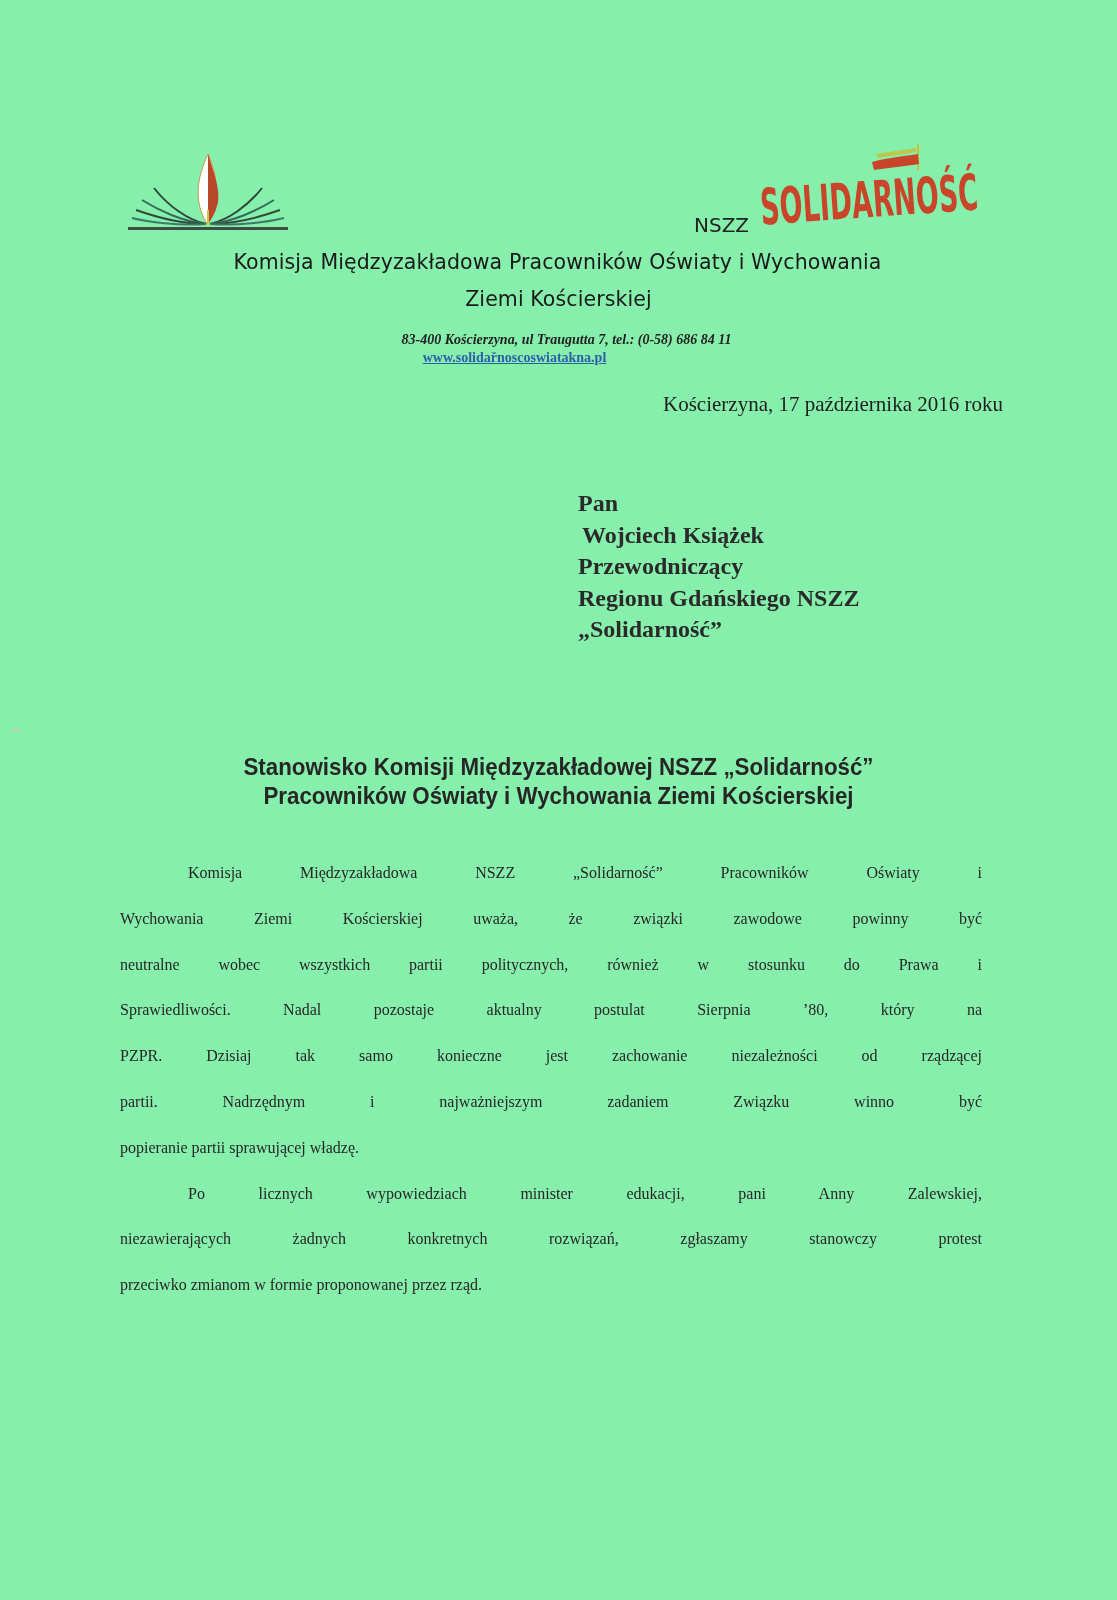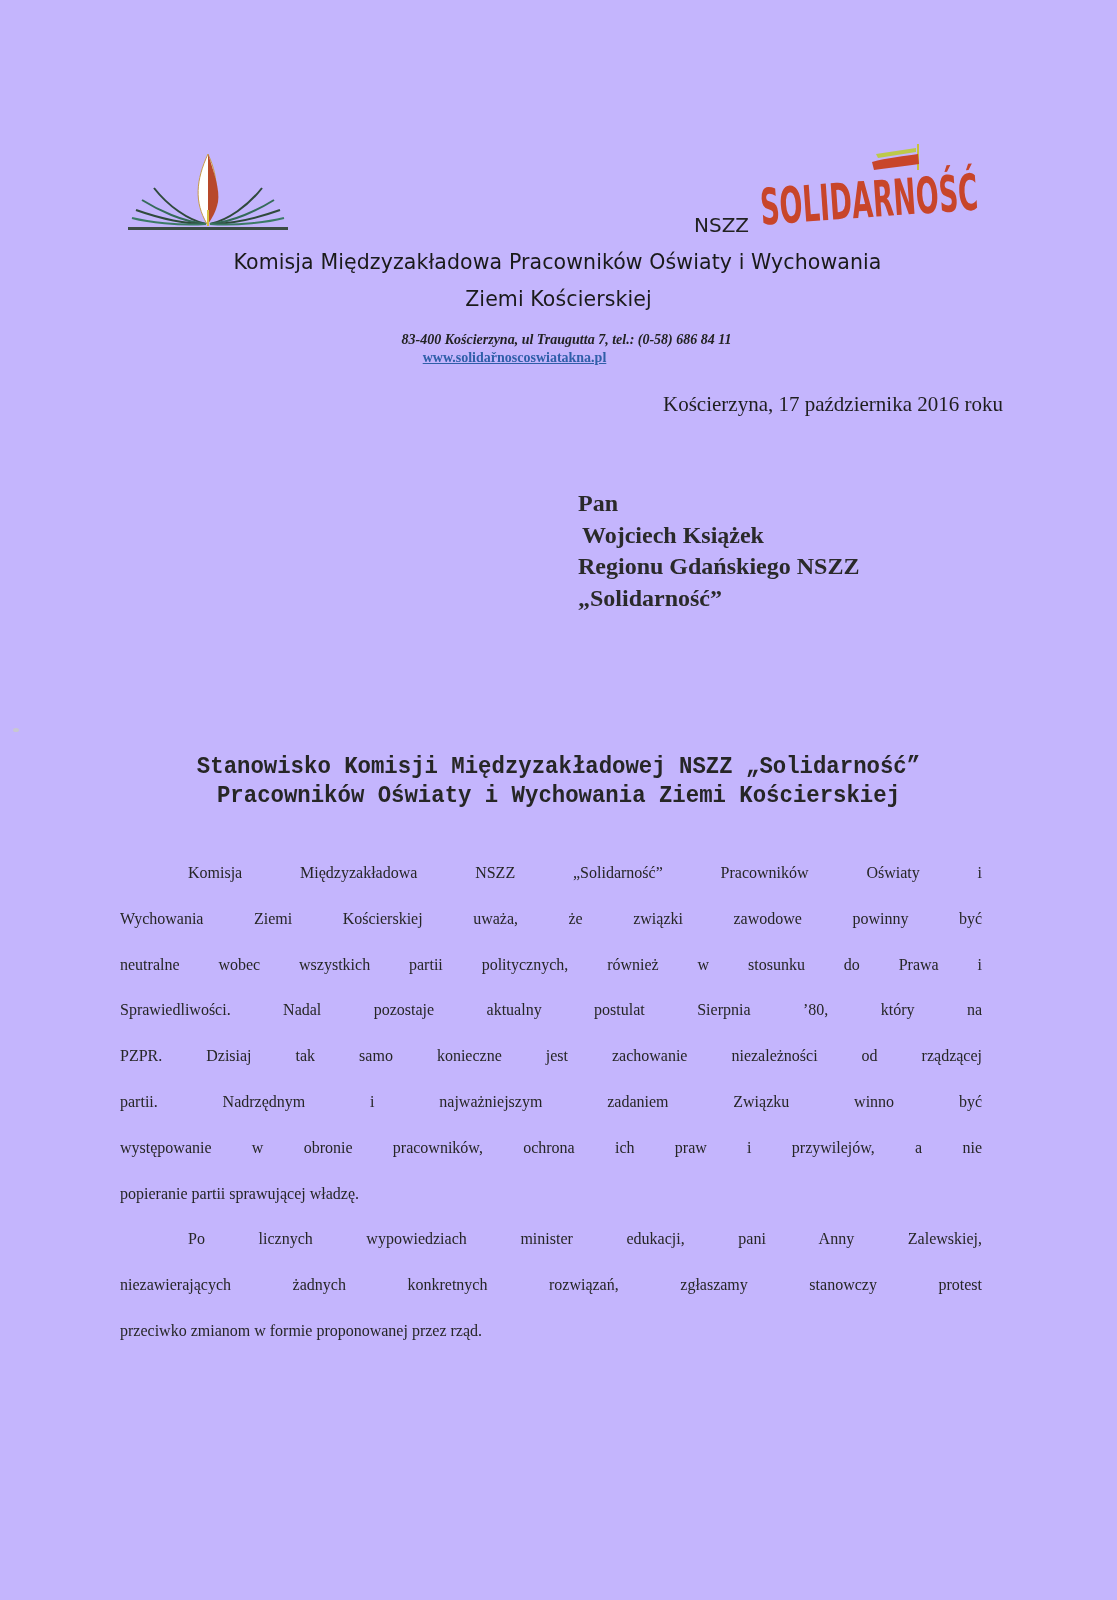--- a/index.html
+++ b/index.html
@@ -3,21 +3,21 @@
   <meta charset="utf-8">
   <style>
     html, body { margin: 0; padding: 0; }
     body {
       width: 1117px; height: 1600px;
       background: #ffffff;
       position: relative;
       overflow: hidden;
       color: #1e1e1e;
     }
-    .page { position: absolute; left: 0; top: 0; width: 1117px; height: 1600px; background: #c4b5fd; }
+    .page { position: absolute; left: 0; top: 0; width: 1117px; height: 1600px; background: #86efac; }
 
     
     .logo-book { position: absolute; left: 128px; top: 150px; width: 160px; height: 82px; }
     .logo-solidarnosc { position: absolute; left: 756px; top: 140px; width: 230px; height: 90px; }
     .nszz-label {
       position: absolute; left: 694px; top: 213px;
       font-family: "DejaVu Sans", sans-serif; font-size: 20px; color: #222;
       letter-spacing: 0px;
     }
     .org-line {
@@ -50,21 +50,21 @@
       position: absolute; left: 578px; top: 488px;
       font-family: "Liberation Serif", serif; font-weight: bold; font-size: 24px; color: #2a2a2a;
       line-height: 31.5px;
     }
     .addressee div { white-space: nowrap; }
     .addressee .indent { padding-left: 4px; }
 
     
     .statement-title {
       position: absolute; left: 0; width: 1117px; top: 752px; text-align: center;
-      font-family: Liberation Mono, monospace; font-weight: bold; font-size: 24px; color: #262626;
+      font-family: Liberation Sans, sans-serif; font-weight: bold; font-size: 24px; color: #262626;
       line-height: 29px;
     }
     .statement-title div { transform: scaleX(0.93); transform-origin: center; }
 
     
     .body-text {
       position: absolute; left: 120px; width: 862px; top: 850px;
       font-family: "Liberation Serif", serif; font-size: 16px; color: #262626;
       line-height: 45.8px;
     }
@@ -118,38 +118,38 @@
   <div class="org-line l2">Ziemi Kościerskiej</div>
 
   <div class="address">83-400 Kościerzyna, ul Traugutta 7, tel.: (0-58) 686 84 11</div>
   <div class="website">www.solidařnoscoswiatakna.pl</div>
 
   <div class="date-line">Kościerzyna, 17 października 2016 roku</div>
 
   <div class="addressee">
     <div>Pan</div>
     <div class="indent">Wojciech Książek</div>
+    <div>Przewodniczący</div>
     <div>Regionu Gdańskiego NSZZ</div>
     <div>„Solidarność”</div>
   </div>
 
   <div class="statement-title">
     <div>Stanowisko Komisji Międzyzakładowej NSZZ „Solidarność”</div>
     <div>Pracowników Oświaty i Wychowania Ziemi Kościerskiej</div>
   </div>
 
   <div class="body-text">
     <div>
       <span class="body-line indent" style="display: block;">Komisja Międzyzakładowa NSZZ „Solidarność” Pracowników Oświaty i</span>
       <span class="body-line" style="display: block;">Wychowania Ziemi Kościerskiej uważa, że związki zawodowe powinny być</span>
       <span class="body-line" style="display: block;">neutralne wobec wszystkich partii politycznych, również w stosunku do Prawa i</span>
       <span class="body-line" style="display: block;">Sprawiedliwości. Nadal pozostaje aktualny postulat Sierpnia ’80, który na</span>
       <span class="body-line" style="display: block;">PZPR. Dzisiaj tak samo konieczne jest zachowanie niezależności od rządzącej</span>
       <span class="body-line" style="display: block;">partii. Nadrzędnym i najważniejszym zadaniem Związku winno być</span>
-      <span class="body-line" style="display: block;">występowanie w obronie pracowników, ochrona ich praw i przywilejów, a nie</span>
       <span class="body-line last" style="display: block;">popieranie partii sprawującej władzę.</span>
     </div>
     <div>
       <span class="body-line indent" style="display: block;">Po licznych wypowiedziach minister edukacji, pani Anny Zalewskiej,</span>
       <span class="body-line" style="display: block;">niezawierających żadnych konkretnych rozwiązań, zgłaszamy stanowczy protest</span>
       <span class="body-line last" style="display: block;">przeciwko zmianom w formie proponowanej przez rząd.</span>
     </div>
   </div>
 
   <div class="scan-speck"></div>

